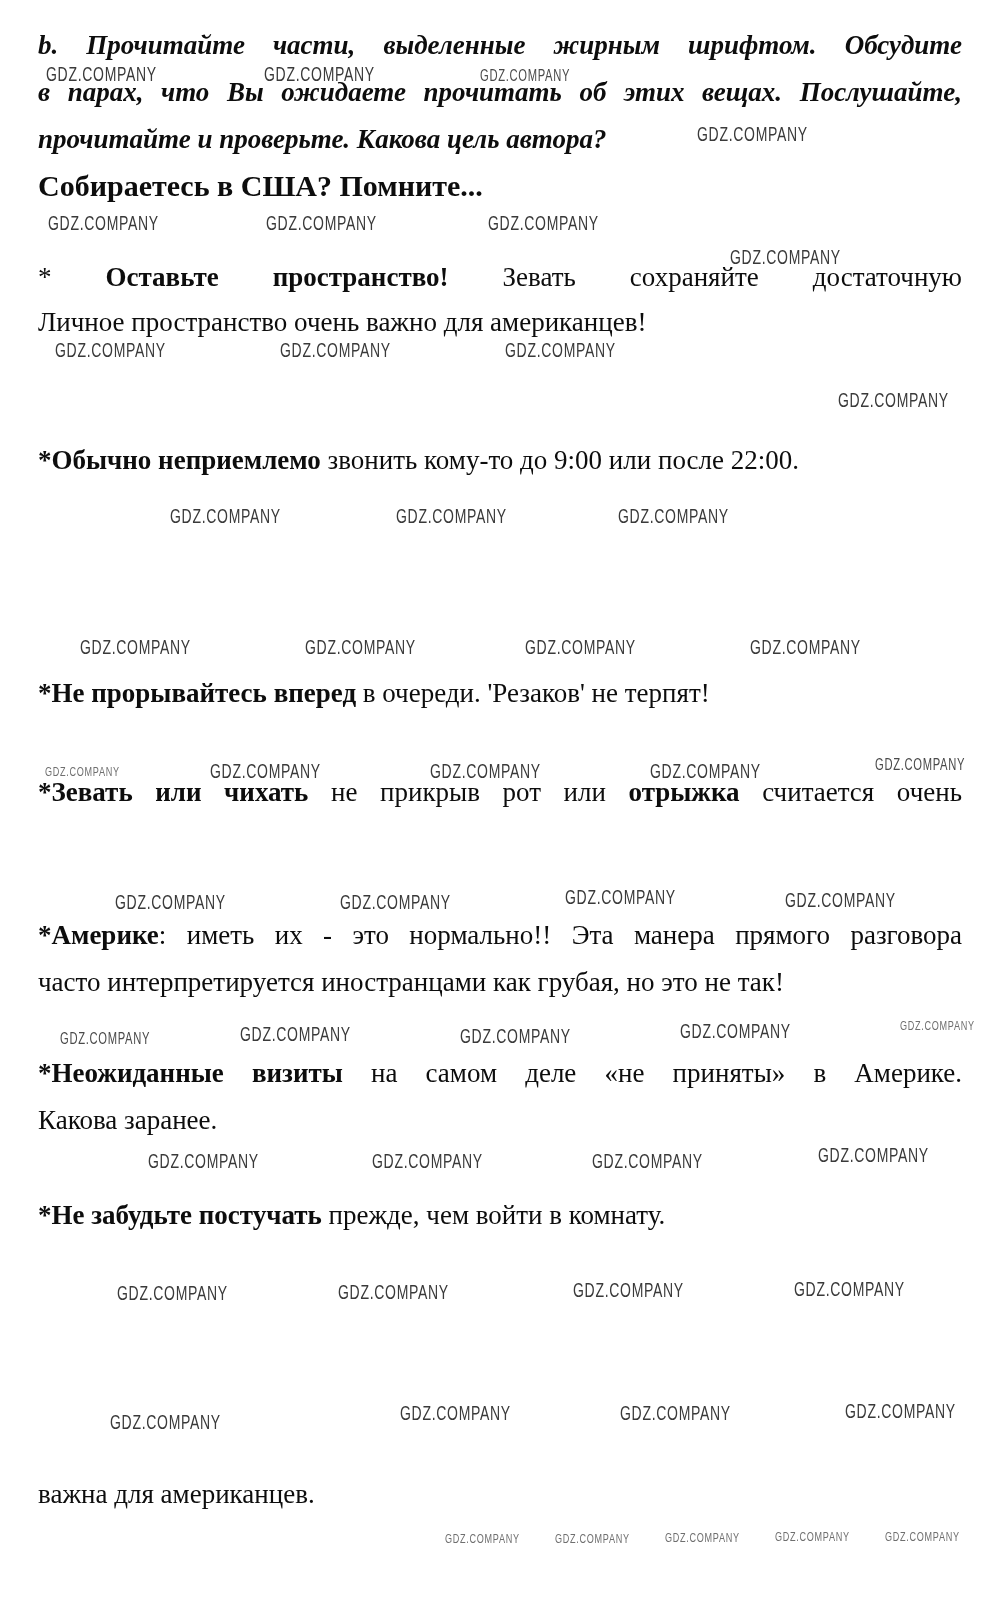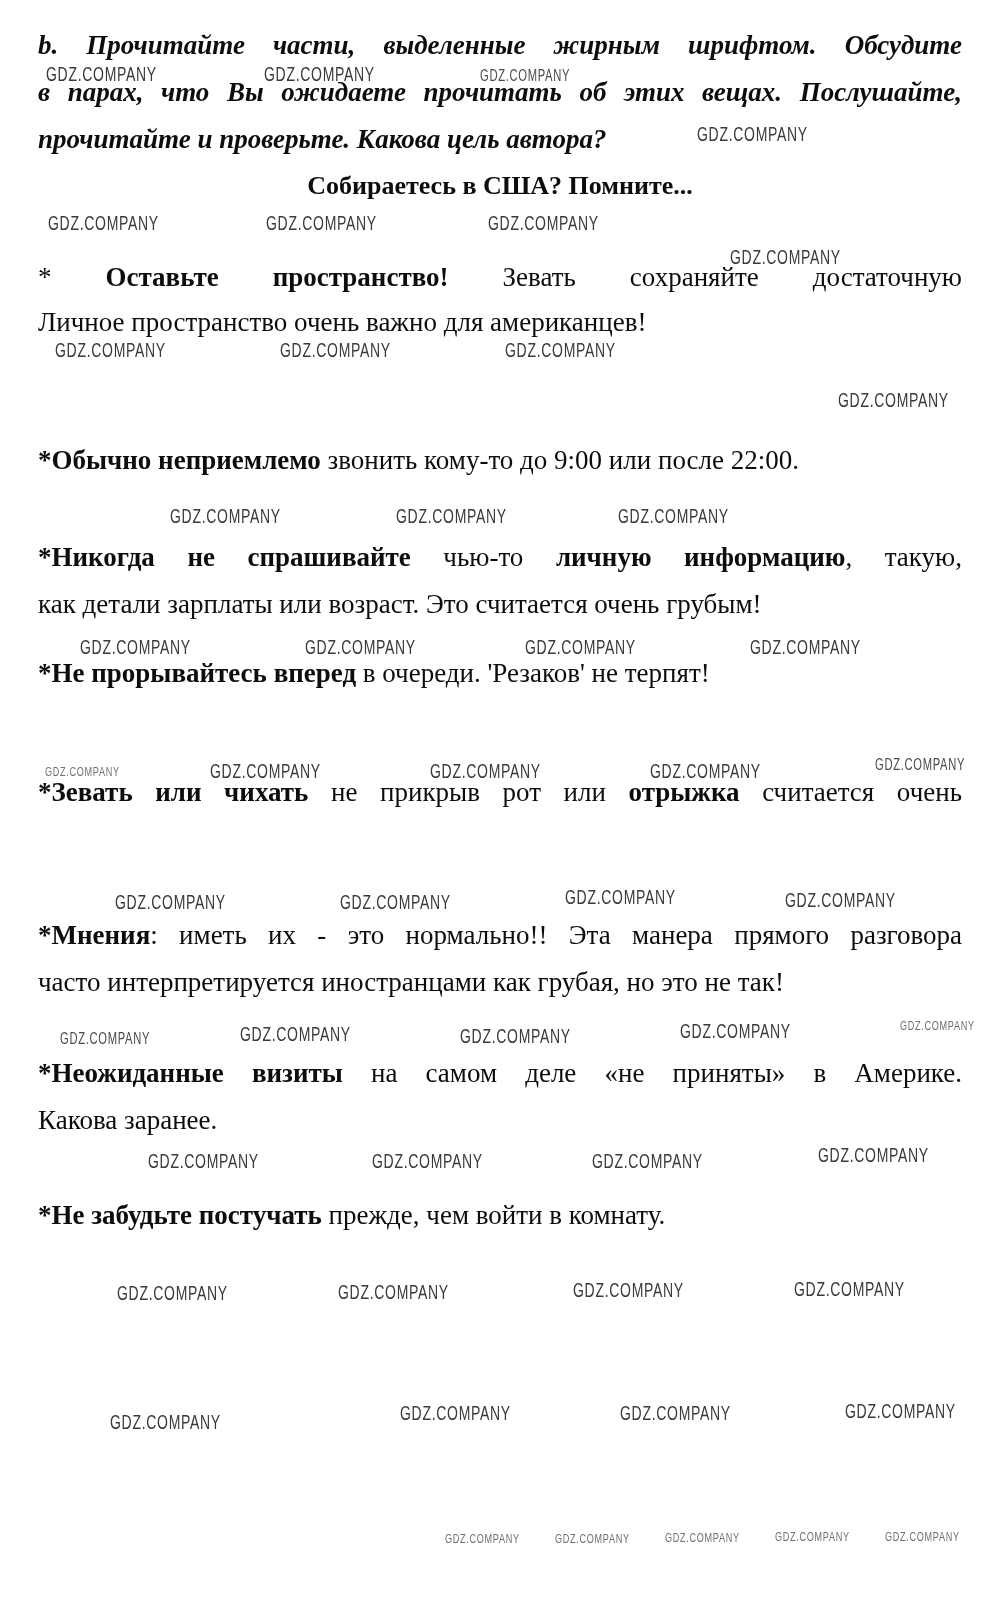--- a/index.html
+++ b/index.html
@@ -4,22 +4,22 @@
 <style>
   html,body{margin:0;padding:0;background:#ffffff;}
   .page{position:relative;width:1000px;height:1599px;background:#ffffff;overflow:hidden;
         font-family:"Liberation Serif","DejaVu Serif",serif;color:#0d0d0d;}
   .para{position:absolute;left:38px;width:924px;font-size:27px;line-height:47px;}
   .para.lh45{line-height:45px;}
   .para.bold{font-weight:bold;font-style:italic;}
   .line{display:block;white-space:normal;}
   .line.just{text-align:justify;text-align-last:justify;}
   .b{font-weight:bold;margin-top:32px;}
-  .title{position:absolute;left:38px;width:924px;text-align:center;font-weight:bold;
-         font-size:26px;line-height:36px;}
+  .title{position:absolute;left:38px;width:924px;text-align:left;font-weight:bold;
+         font-size:30px;line-height:36px;}
   .wm{position:absolute;font-family:"Liberation Sans","DejaVu Sans",sans-serif;
       font-size:20px;line-height:1;color:#3a3a3a;letter-spacing:1px;white-space:nowrap;
       transform:scaleX(0.7);transform-origin:0 0;}
   .wm.sm{font-size:16px;color:#4a4a4a;}
   .wm.xs{font-size:13px;color:#6f6f6f;}
 </style>
 </head>
 <body>
 
 <div class="page">
@@ -85,44 +85,41 @@
 
   <div class="para lh45" style="top:255px">
     <div class="line just"><span>* </span><span class="b">Оставьте пространство!</span><span> Зевать сохраняйте достаточную</span></div>
     <div class="line">Личное пространство очень важно для американцев!</div>
   </div>
 
   <div class="para" style="top:437px">
     <div class="line"><span class="b">*Обычно неприемлемо</span><span> звонить кому-то до 9:00 или после 22:00.</span></div>
   </div>
 
-  <div class="para" style="top:534px">
-    <div class="line just"><span class="b">*Никогда не спрашивайте</span><span> чью-то </span><span class="b">личную информацию</span><span>, такую,</span></div>
-    <div class="line">как детали зарплаты или возраст. Это считается очень грубым!</div>
-  </div>
 
-  <div class="para" style="top:650px">
+  <div class="para" style="top:670px">
     <div class="line"><span class="b">*Не прорывайтесь вперед</span><span> в очереди. 'Резаков' не терпят!</span></div>
   </div>
 
   <div class="para" style="top:769px">
     <div class="line just"><span class="b">*Зевать или чихать</span><span> не прикрыв рот или </span><span class="b">отрыжка</span><span> считается очень</span></div>
   </div>
 
   <div class="para" style="top:912px">
-    <div class="line just"><span class="b">*Мнения</span><span>: иметь их - это нормально!! Эта манера прямого разговора</span></div>
+    <div class="line just"><span class="b">*Америке</span><span>: иметь их - это нормально!! Эта манера прямого разговора</span></div>
     <div class="line">часто интерпретируется иностранцами как грубая, но это не так!</div>
   </div>
 
   <div class="para" style="top:1050px">
     <div class="line just"><span class="b">*Неожиданные визиты</span><span> на самом деле «не приняты» в Америке.</span></div>
     <div class="line">Какова заранее.</div>
   </div>
 
   <div class="para" style="top:1192px">
     <div class="line"><span class="b">*Не забудьте постучать</span><span> прежде, чем войти в комнату.</span></div>
   </div>
 
 
   <div class="para" style="top:1471px">
+    <div class="line">важна для американцев.</div>
   </div>
 
 </div>
 
 </body></html>

